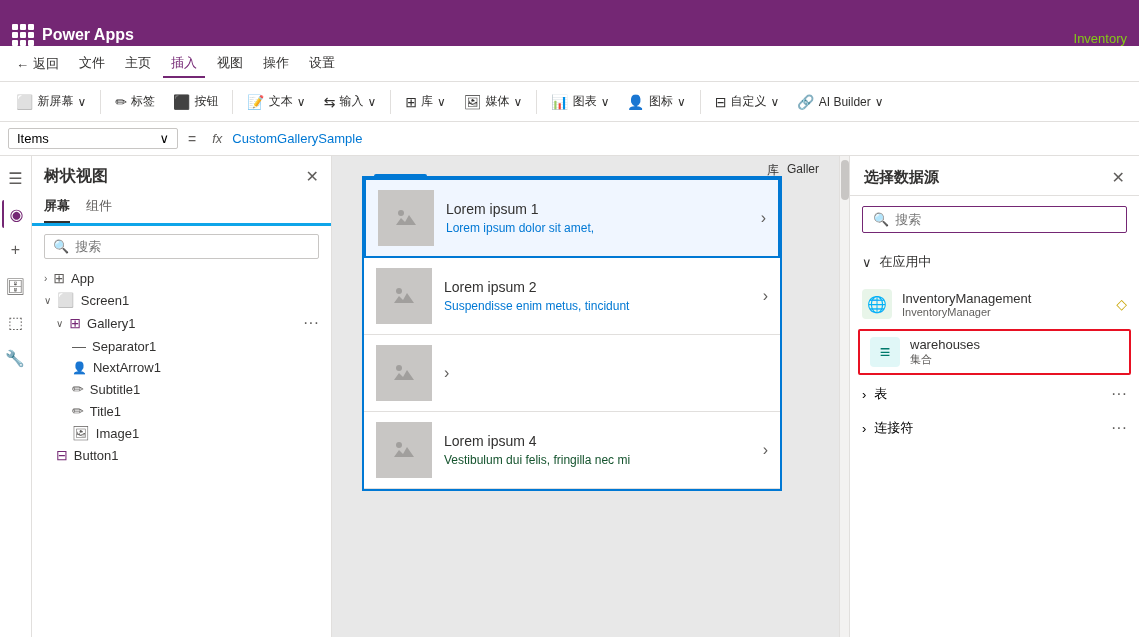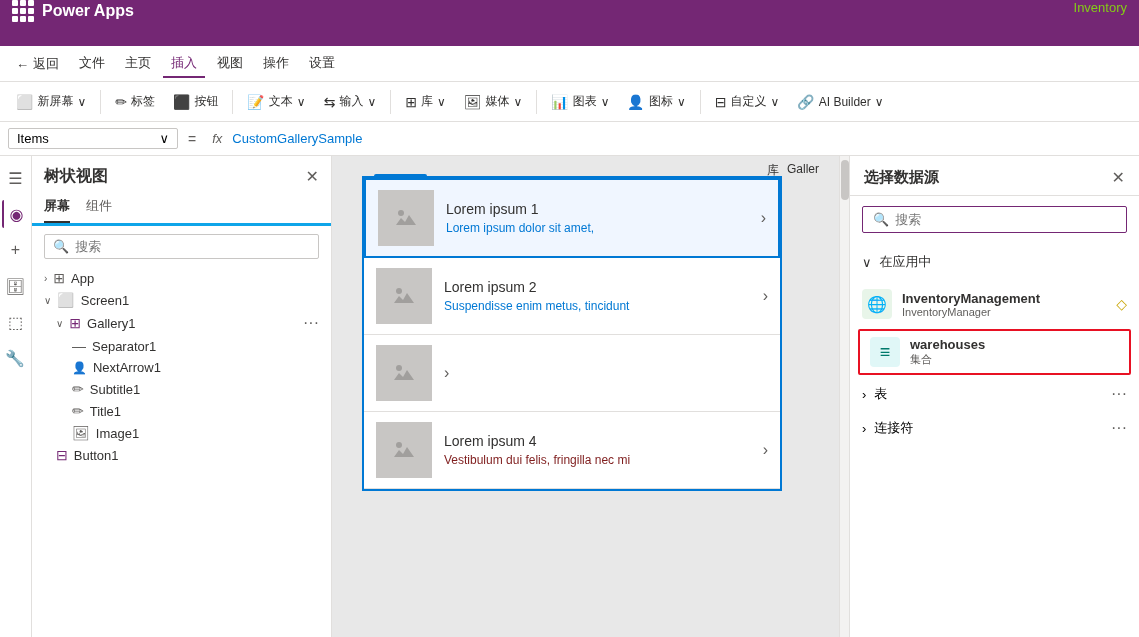--- a/index.html
+++ b/index.html
@@ -4,21 +4,21 @@
   <style>
     * { box-sizing: border-box; margin: 0; padding: 0; }
     body { font-family: 'Segoe UI', sans-serif; font-size: 13px; background: #f3f2f1; overflow: hidden; width: 1139px; height: 637px; }
 
     
     .top-bar {
       background: #742774;
       color: white;
       height: 46px;
       display: flex;
-      align-items: flex-start;
+      align-items: flex-end;
       padding: 0 12px;
       gap: 10px;
     }
     .top-bar-logo { display: flex; align-items: center; gap: 8px; }
     .grid-icon { display: grid; grid-template-columns: repeat(3,6px); grid-template-rows: repeat(3,6px); gap: 2px; }
     .grid-dot { background: white; border-radius: 1px; }
     .top-bar-title { color: white; font-size: 16px; font-weight: 600; }
     .top-bar-right { margin-left: auto; color: #84cc16; font-size: 13px; }
 
     
@@ -249,21 +249,21 @@
     }
     .ds-item-icon {
       width: 30px; height: 30px;
       border-radius: 4px;
       display: flex; align-items: center; justify-content: center;
       font-size: 16px; flex-shrink: 0;
     }
     .ds-item-icon.green { background: #e8f5e9; color: #4caf50; }
     .ds-item-icon.teal { background: #e0f7f7; color: #00796b; }
     .ds-item-text { display: flex; flex-direction: column; }
-    .ds-item-main { font-size: 13px; font-weight: 700; color: #323130; }
+    .ds-item-main { font-size: 13px; font-weight: 400; color: #323130; }
     .ds-item-sub { font-size: 11px; color: #605e5c; }
     .ds-diamond { color: #c8a400; font-size: 14px; margin-left: auto; }
     .ds-more { color: #605e5c; font-size: 16px; margin-left: auto; }
     .ds-section-row {
       display: flex; align-items: center; justify-content: space-between;
       padding: 8px 12px;
     }
 
     
     .canvas-scrollbar {
@@ -520,21 +520,21 @@
       <div class="gallery-item">
         <div class="gallery-item-img">
           <svg width="30" height="30" viewBox="0 0 30 30" fill="none">
             <rect width="30" height="30" fill="#c8c6c4"></rect>
             <path d="M5 22 L10 15 L14 19 L18 12 L25 22Z" fill="#a19f9d"></path>
             <circle cx="10" cy="10" r="3" fill="#a19f9d"></circle>
           </svg>
         </div>
         <div class="gallery-item-content">
           <div class="gallery-item-title">Lorem ipsum 4</div>
-          <div class="gallery-item-subtitle" style="color:#7f1d1d;">Vestibulum dui felis, fringilla nec mi</div>
+          <div class="gallery-item-subtitle" style="color:#14532d;">Vestibulum dui felis, fringilla nec mi</div>
         </div>
         <span class="gallery-chevron">›</span>
       </div>
     </div>
   </div>
 
   <div class="data-source-panel">
     <div class="ds-header">
       <span class="ds-title">选择数据源</span>
       <span class="ds-close">✕</span>

